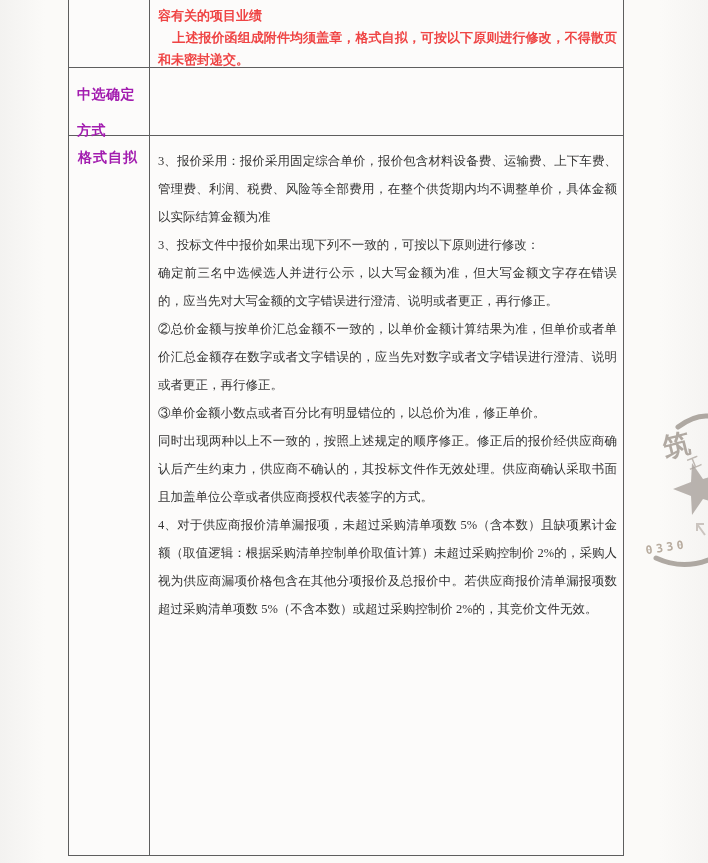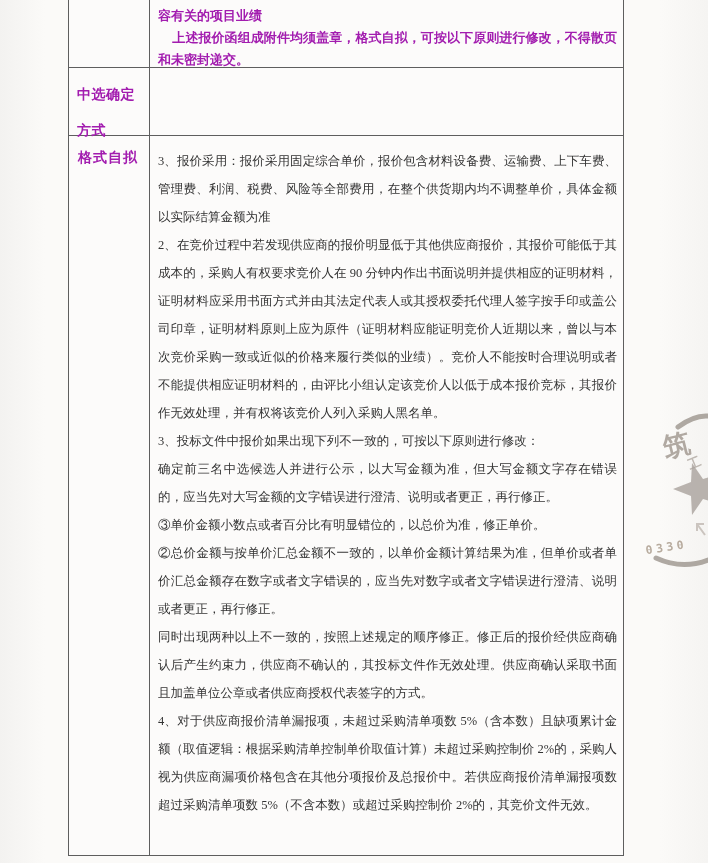--- a/index.html
+++ b/index.html
@@ -25,21 +25,21 @@
   .row3 { height:719px; }
   .label-cell {
     flex:none; width:81px;
     border-right:1px solid #5e5e5e;
     font-weight:bold; font-size:14px;
     color:#a21caf;
   }
   .label2 { padding:9px 0 0 8px; line-height:36px; letter-spacing:0.5px; }
   .label3 { padding:13px 0 0 9px; letter-spacing:1px; }
   .content-cell { flex:1; padding:0 6px 0 8px; overflow:hidden; }
-  .content1 { font-weight:bold; font-size:13px; line-height:22px; padding-top:5px; color:#a21caf; text-align:justify; }
+  .content1 { font-weight:bold; font-size:13px; line-height:22px; padding-top:5px; color:#ef4444; text-align:justify; }
   .content1 .indent1 { text-indent:1.1em; }
   .content2 { font-size:12.5px; line-height:16.5px; padding-top:3px; text-align:justify; text-indent:2em; color:#333; }
   .content3 { font-size:12.5px; line-height:28px; padding-top:11px; text-align:justify; color:#333; }
   .content3 p { margin:0; }
   
   .seal { position:absolute; left:620px; top:402px; opacity:0.82; }
   .seal-arc { fill:none; stroke:#8e867e; stroke-width:5; stroke-linecap:round; opacity:0.85; }
   .seal-star { fill:#989089; opacity:0.8; }
   .seal-char { font-family:"Liberation Serif","DejaVu Serif",serif; font-size:27px; font-weight:bold; fill:#978d84; opacity:0.9; }
   .seal-char2 { font-family:"Liberation Serif","DejaVu Serif",serif; font-size:13px; font-weight:bold; fill:#9b9188; opacity:0.75; }
@@ -60,25 +60,24 @@
   </div>
 
   <div class="row row2">
     <div class="label-cell label2">中选确定方式</div>
   </div>
 
   <div class="row row3">
     <div class="label-cell label3">格式自拟</div>
     <div class="content-cell content3">
       <p>3、报价采用：报价采用固定综合单价，报价包含材料设备费、运输费、上下车费、管理费、利润、税费、风险等全部费用，在整个供货期内均不调整单价，具体金额以实际结算金额为准</p>
-      <p>2、在竞价过程中若发现供应商的报价明显低于其他供应商报价，其报价可能低于其成本的，采购人有权要求竞价人在 90 分钟内作出书面说明并提供相应的证明材料，证明材料应采用书面方式并由其法定代表人或其授权委托代理人签字按手印或盖公司印章，证明材料原则上应为原件（证明材料应能证明竞价人近期以来，曾以与本次竞价采购一致或近似的价格来履行类似的业绩）。竞价人不能按时合理说明或者不能提供相应证明材料的，由评比小组认定该竞价人以低于成本报价竞标，其报价作无效处理，并有权将该竞价人列入采购人黑名单。</p>
       <p>3、投标文件中报价如果出现下列不一致的，可按以下原则进行修改：</p>
       <p>确定前三名中选候选人并进行公示，以大写金额为准，但大写金额文字存在错误的，应当先对大写金额的文字错误进行澄清、说明或者更正，再行修正。</p>
+      <p>②总价金额与按单价汇总金额不一致的，以单价金额计算结果为准，但单价或者单价汇总金额存在数字或者文字错误的，应当先对数字或者文字错误进行澄清、说明或者更正，再行修正。</p>
       <p>③单价金额小数点或者百分比有明显错位的，以总价为准，修正单价。</p>
-      <p>②总价金额与按单价汇总金额不一致的，以单价金额计算结果为准，但单价或者单价汇总金额存在数字或者文字错误的，应当先对数字或者文字错误进行澄清、说明或者更正，再行修正。</p>
       <p>同时出现两种以上不一致的，按照上述规定的顺序修正。修正后的报价经供应商确认后产生约束力，供应商不确认的，其投标文件作无效处理。供应商确认采取书面且加盖单位公章或者供应商授权代表签字的方式。</p>
       <p>4、对于供应商报价清单漏报项，未超过采购清单项数 5%（含本数）且缺项累计金额（取值逻辑：根据采购清单控制单价取值计算）未超过采购控制价 2%的，采购人视为供应商漏项价格包含在其他分项报价及总报价中。若供应商报价清单漏报项数超过采购清单项数 5%（不含本数）或超过采购控制价 2%的，其竞价文件无效。</p>
     </div>
   </div>
 
 </div>
 
 <svg class="seal" width="88" height="170" viewBox="0 0 88 170" xmlns="http://www.w3.org/2000/svg">
   <path class="seal-arc" d="M58,25 Q74,13 88,14"></path>
   <path class="seal-arc" d="M36,156 Q62,168 88,158"></path>

